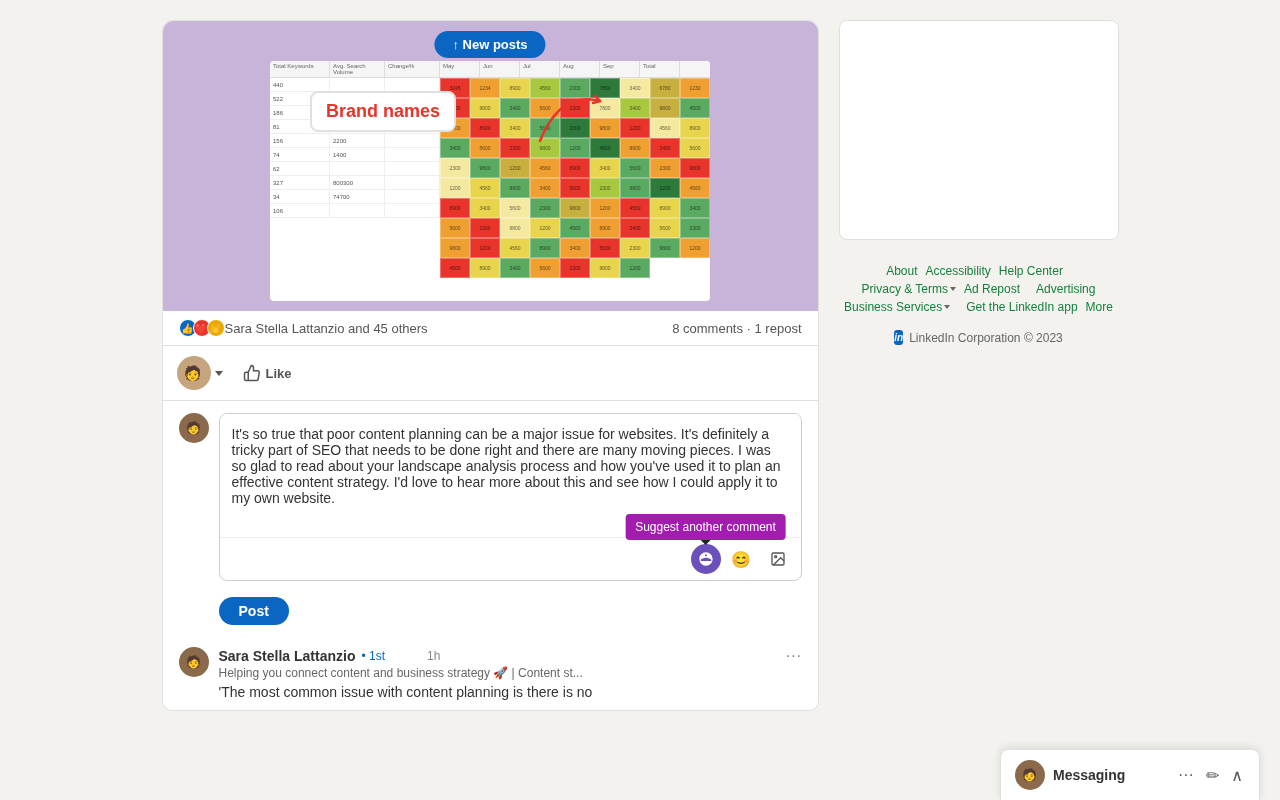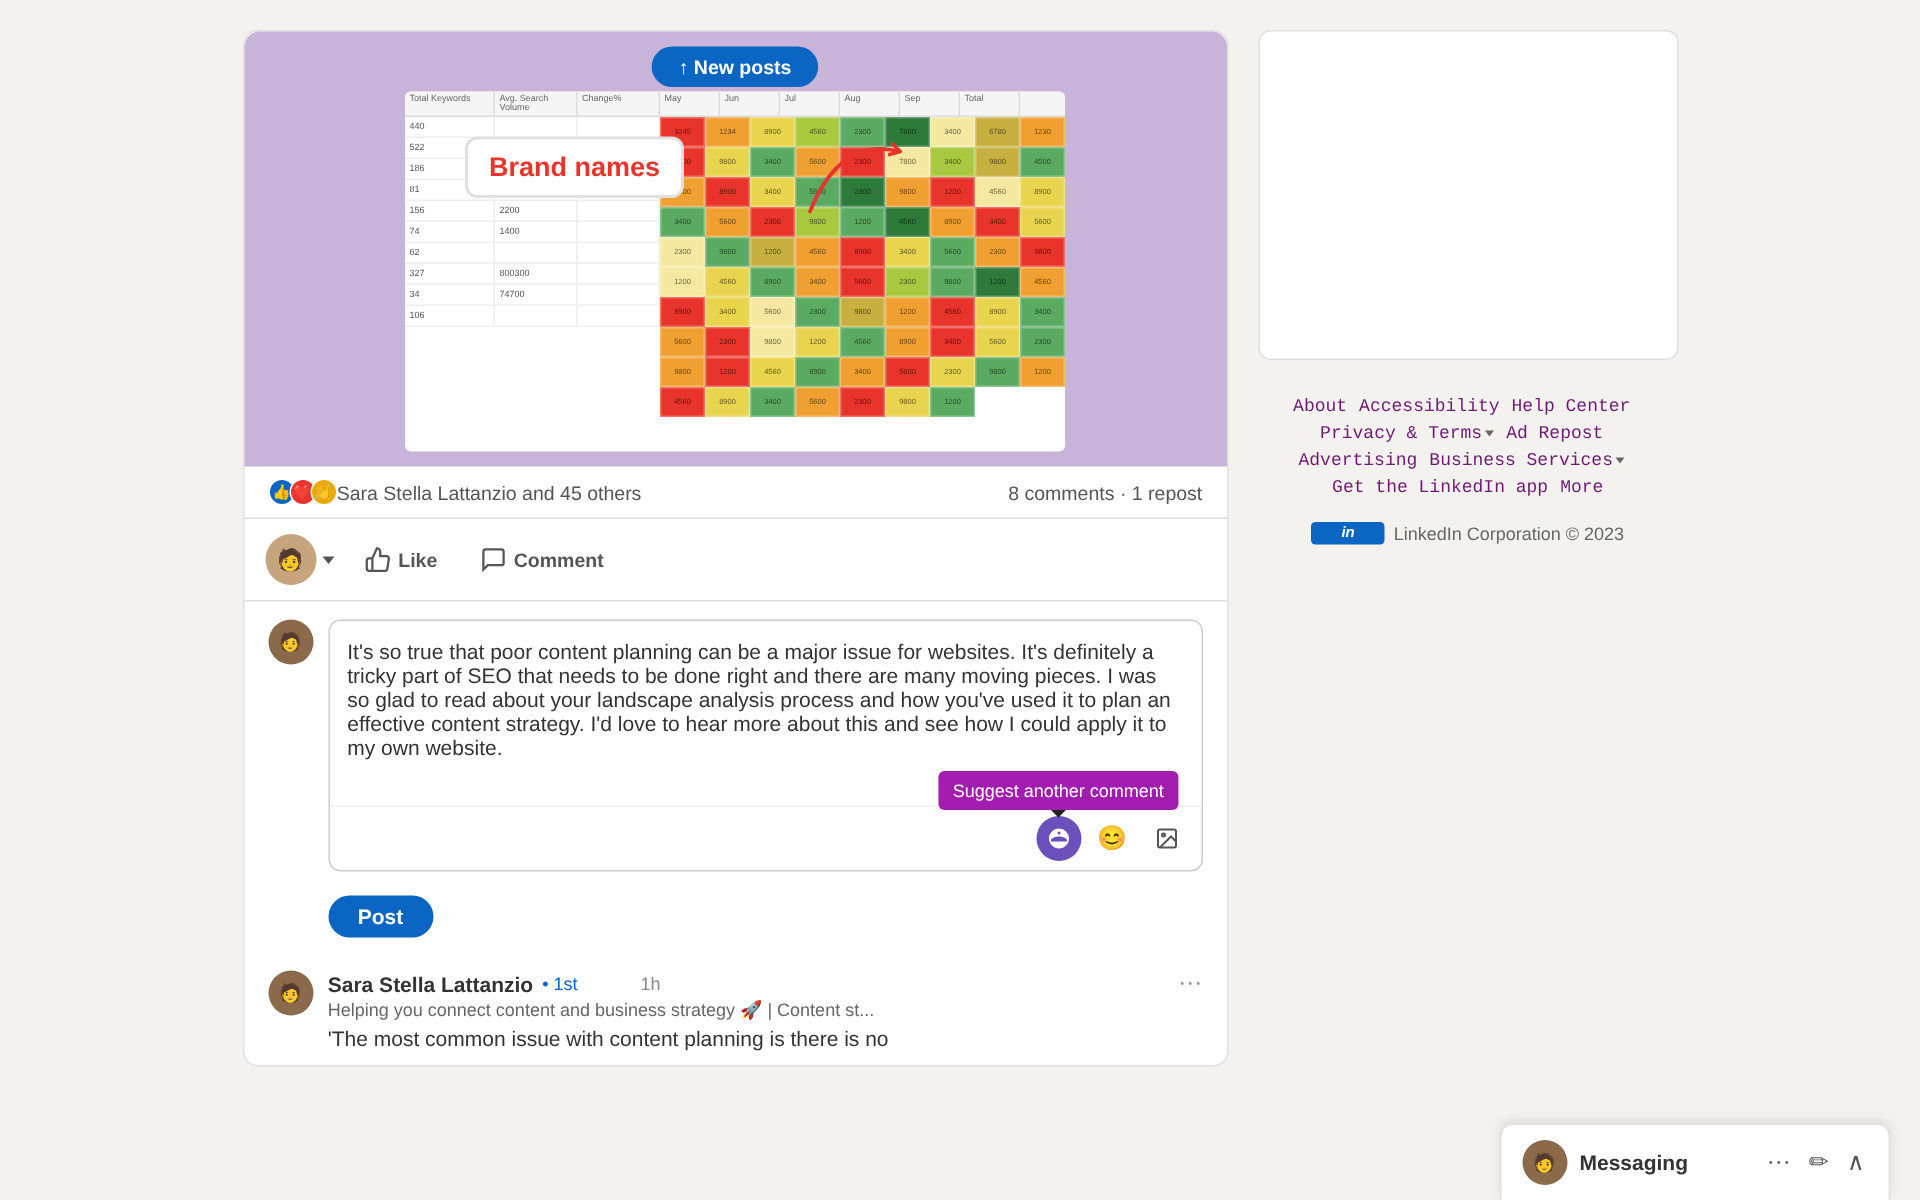--- a/index.html
+++ b/index.html
@@ -409,23 +409,22 @@
     .footer-links {
       display: flex;
       flex-wrap: wrap;
       gap: 4px 8px;
       font-size: 12px;
       color: #666;
       padding: 8px 4px;
       justify-content: center;
     }
     .footer-links a {
-      color: #701a75;
+      color: #15803d;
       text-decoration: none;
-      font-family: Liberation Mono, monospace;
     }
 
     .footer-dropdown {
       display: inline-flex;
       align-items: center;
       gap: 2px;
       cursor: pointer;
       color: #666;
     }
     .footer-dropdown .chevron-sm {
@@ -443,21 +442,21 @@
       font-size: 12px;
       color: #666;
       justify-content: center;
       margin-top: 8px;
     }
     .linkedin-logo {
       background: #0a66c2;
       color: white;
       font-size: 10px;
       font-weight: 900;
-      padding: 2px 20px;
+      padding: 2px 0;
       border-radius: 3px;
       font-style: italic;
     }
 
     
     .messaging-bar {
       position: fixed;
       bottom: 0;
       right: 20px;
       background: white;
@@ -683,26 +682,20 @@
           <div class="chevron-down"></div>
         </button>
 
         <button class="action-btn">
           <svg width="18" height="18" viewBox="0 0 24 24" fill="none" stroke="#555" stroke-width="2">
               <path d="M14 9V5a3 3 0 0 0-3-3l-4 9v11h11.28a2 2 0 0 0 2-1.7l1.38-9a2 2 0 0 0-2-2.3zM7 22H4a2 2 0 0 1-2-2v-7a2 2 0 0 1 2-2h3"></path>
             </svg>
           <span>Like</span>
         </button>
 
-        <button class="action-btn">
-          <svg width="18" height="18" viewBox="0 0 24 24" fill="none" stroke="#555" stroke-width="2">
-              <path d="M21 15a2 2 0 0 1-2 2H7l-4 4V5a2 2 0 0 1 2-2h14a2 2 0 0 1 2 2z"></path>
-            </svg>
-          <span>Comment</span>
-        </button>
 
 
       </div>
 
       <div class="comment-section">
         <div class="avatar-small">🧑</div>
         <div style="flex:1">
           <div class="comment-input-wrapper">
             <textarea class="comment-textarea" style="">It's so true that poor content planning can be a major issue for websites. It's definitely a tricky part of SEO that needs to be done right and there are many moving pieces. I was so glad to read about your landscape analysis process and how you've used it to plan an effective content strategy. I'd love to hear more about this and see how I could apply it to my own website.</textarea>
             <div class="comment-toolbar">

